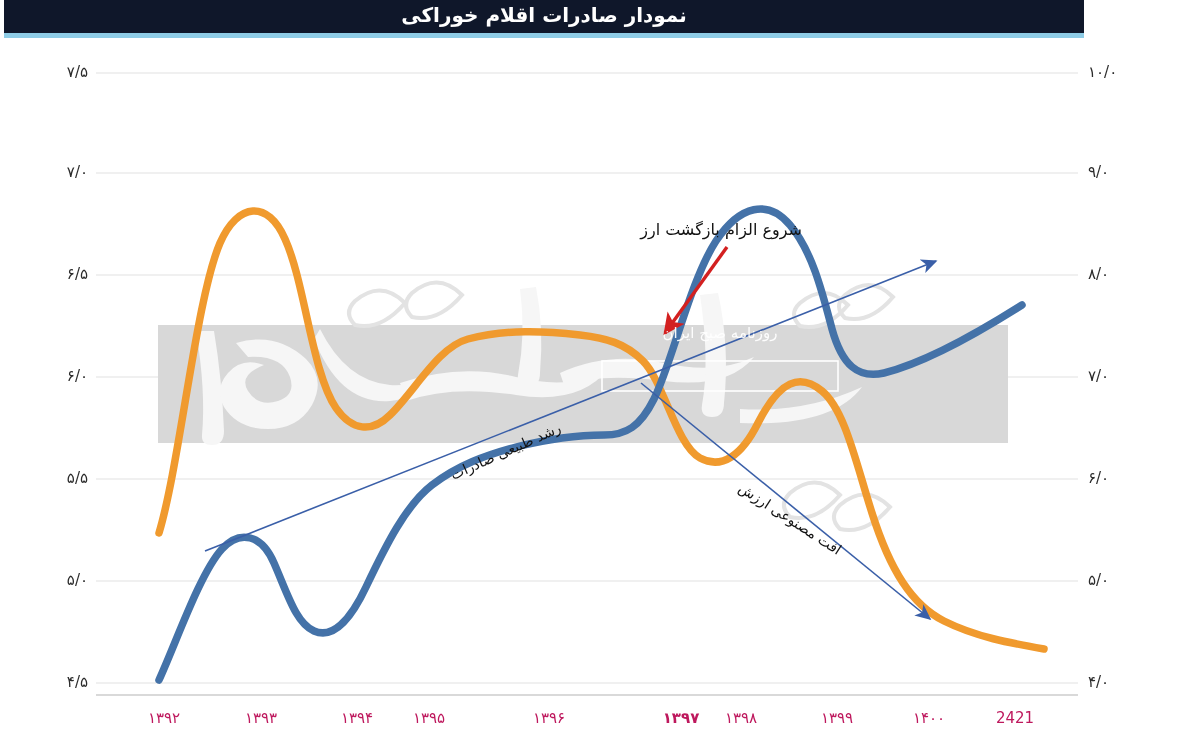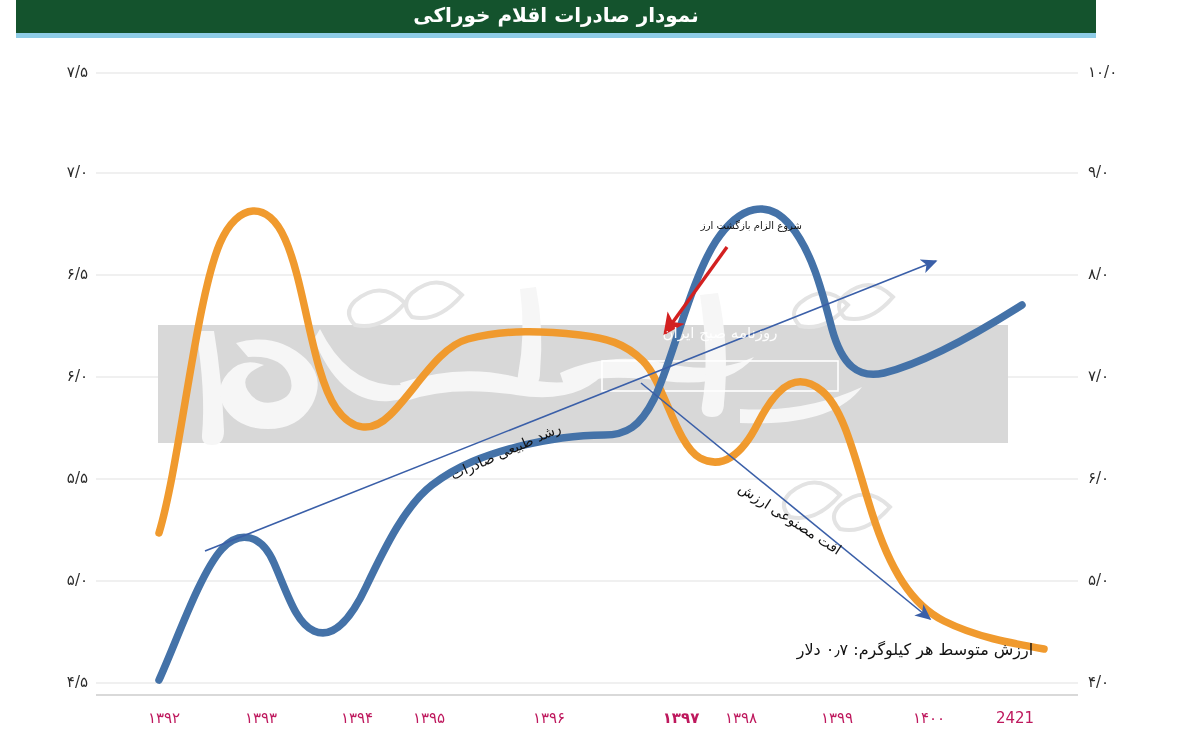--- a/index.html
+++ b/index.html
@@ -7,22 +7,22 @@
   body{
     width:1200px;height:743px;
     background:#ffffff;
     font-family:"DejaVu Sans","Liberation Sans",sans-serif;
     overflow:hidden;position:relative;
   }
   #root{position:relative;width:1200px;height:743px;}
 
   
   .titlebar{
-    position:absolute;left:16px;top:0;width:1080px;height:38px;
-    background:#14532d;
+    position:absolute;left:4px;top:0;width:1080px;height:38px;
+    background:#0f172a;
     border-bottom:5px solid #8ecce6;
     box-sizing:border-box;
   }
   .titlebar .ttl{
     position:absolute;left:0;right:0;top:3px;
     text-align:center;
     color:#ffffff;
     font-size:20px;font-weight:bold;
     letter-spacing:0px;
     direction:rtl;
@@ -46,21 +46,21 @@
   .xtick{
     position:absolute;font-size:15px;color:#be185d;
     width:70px;text-align:center;white-space:nowrap;
   }
 
   
   .legend{position:absolute;}
 
   
   .ann{
-    position:absolute;font-size:10px;color:#121212;
+    position:absolute;font-size:16px;color:#121212;
     white-space:nowrap;direction:rtl;
   }
   .ann.rot-up{transform:rotate(-24deg);transform-origin:100% 50%;}
   .ann.rot-dn{transform:rotate(33deg);transform-origin:100% 50%;}
   .ann.note{font-size:16px;}
 </style>
 </head>
 <body>
 
 <div id="root">
@@ -194,17 +194,16 @@
       
     </div>
 
     <div class="ann" style="left:632px;top:177px;width:170px;text-align:right;">شروع الزام بازگشت ارز</div>
 
     <div class="ann rot-up" style="left:370px;top:376px;width:190px;text-align:right;font-size:14px;">رشد طبیعی صادرات</div>
 
     <div class="ann rot-dn" style="left:680px;top:500px;width:160px;text-align:right;font-size:14px;">افت مصنوعی ارزش</div>
 
 
-    <div class="ann note" style="left:780px;top:597px;width:270px;text-align:center;">ارزش متوسط هر کیلوگرم: ۰٫۷ دلار</div>
 
     <div class="ann" style="left:605px;top:281px;width:230px;text-align:center;color:#ffffff;font-size:15px;opacity:.95;">روزنامه صبح ایران</div>
   </div>
 </div>
 
 </body></html>

